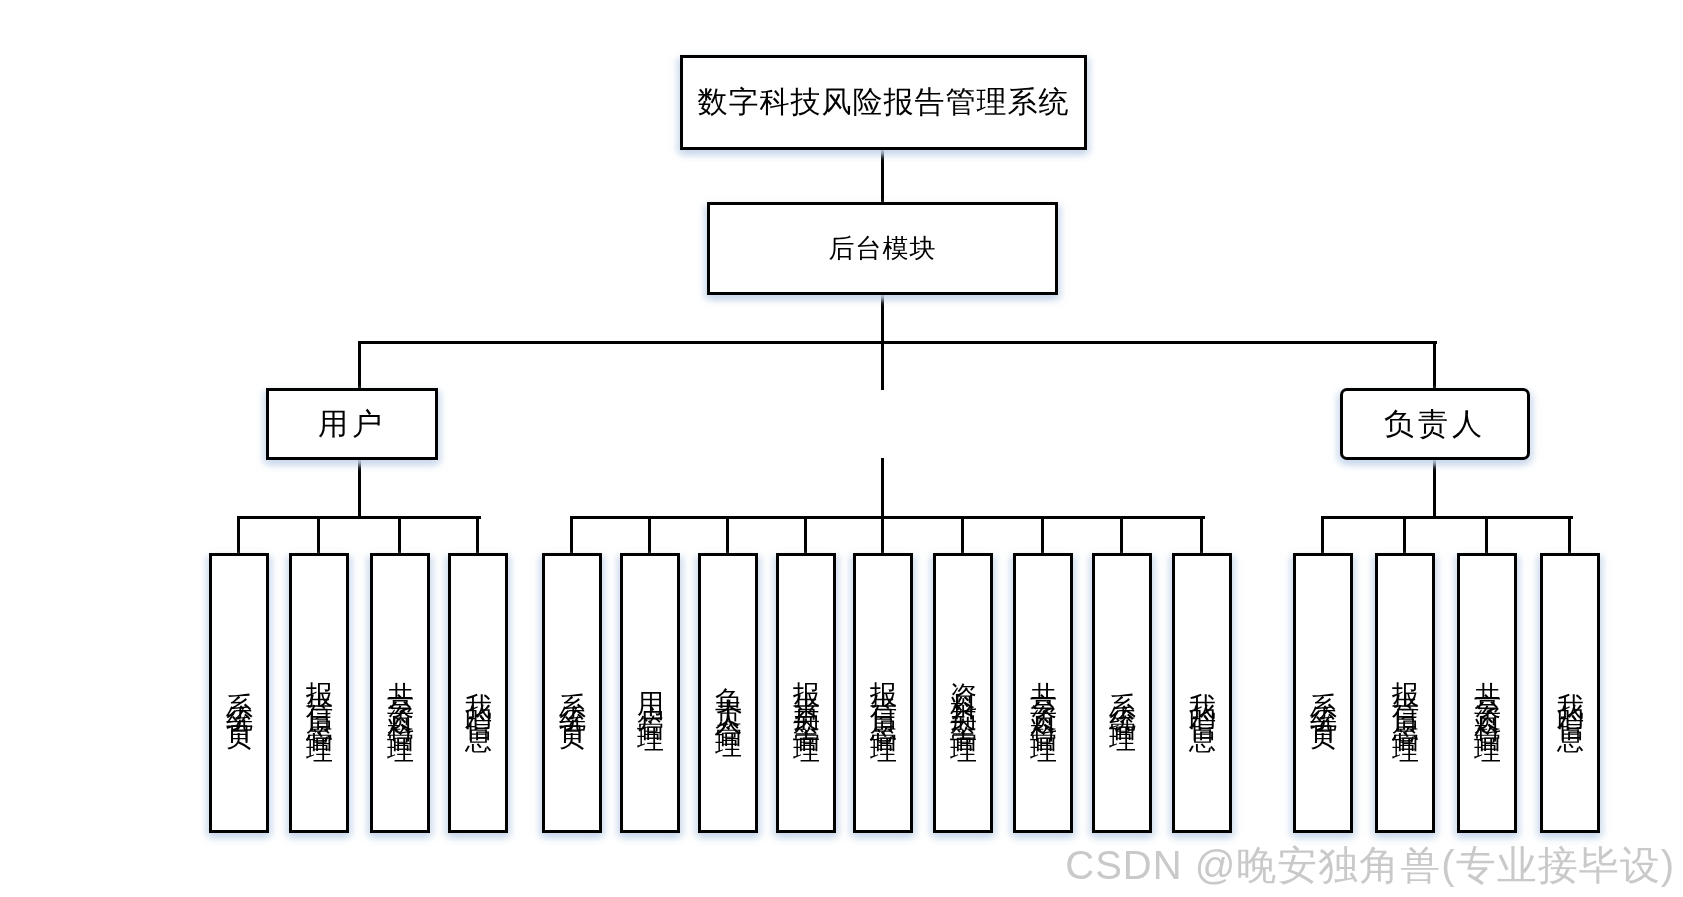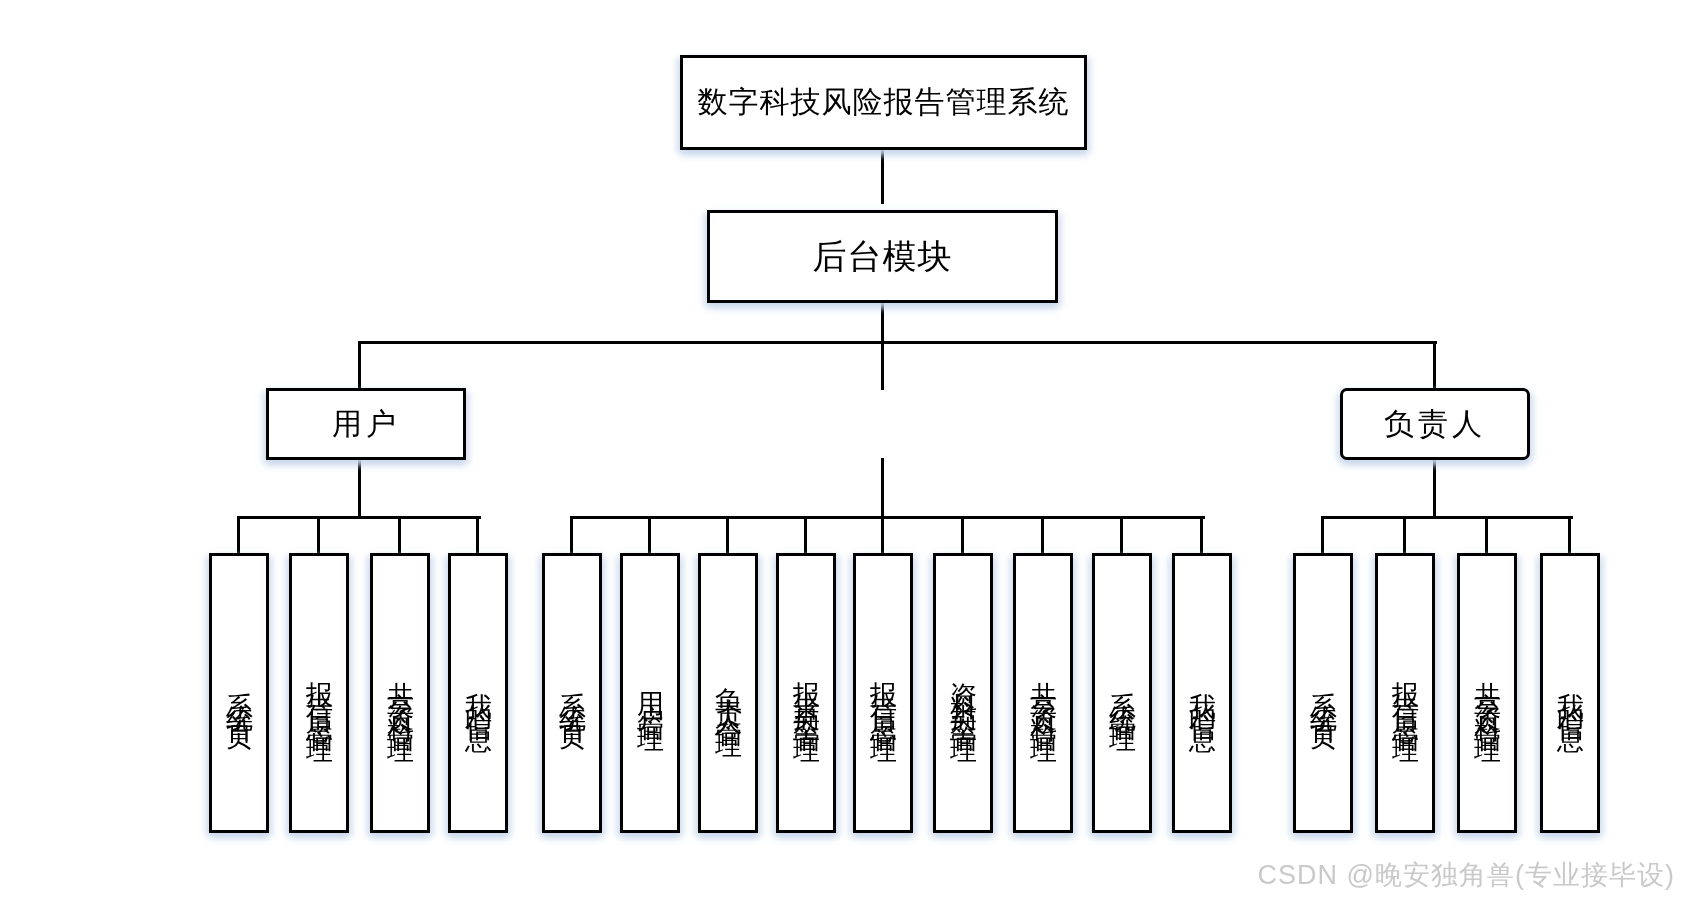--- a/index.html
+++ b/index.html
@@ -35,48 +35,48 @@
     justify-content: center;
     box-shadow: 0 5px 7px rgba(198, 213, 235, 0.75),
                 4px 3px 6px rgba(198, 213, 235, 0.5),
                -4px 3px 6px rgba(198, 213, 235, 0.5);
   }
   .root-box {
     left: 680px; top: 55px; width: 407px; height: 95px;
     font-size: 30px; letter-spacing: 1px; font-weight: 500;
   }
   .backend-box {
-    left: 707px; top: 210px; width: 351px; height: 93px;
-    font-size: 34px; letter-spacing: 1px; font-weight: 500;
+    left: 707px; top: 202px; width: 351px; height: 93px;
+    font-size: 26px; letter-spacing: 1px; font-weight: 500;
   }
   .role-box {
     top: 388px; height: 72px;
     font-size: 30px; letter-spacing: 4px; font-weight: 500;
   }
-  .role-user   { left: 266px;  width: 200px; }
+  .role-user   { left: 266px;  width: 172px; }
   .role-admin  { left: 744px;  width: 278px; }
   .role-leader { left: 1340px; width: 190px; border-radius: 7px; }
   
   .leaf {
     top: 553px; width: 60px; height: 280px;
   }
   .vtext {
     writing-mode: vertical-rl;
     text-orientation: upright;
     font-family: "Liberation Serif", serif;
     font-size: 27px;
     letter-spacing: 11px;
     line-height: 1;
     white-space: nowrap;
   }
   .watermark {
     position: absolute;
     right: 8px;
     bottom: 4px;
-    font-size: 27px;
+    font-size: 40px;
     color: #c9c9c9;
     text-shadow: 1px 1px 0 #ffffff;
     letter-spacing: 1px;
     text-align: right;
   }
 </style>
 </head>
 <body>
 
 <div class="canvas">

